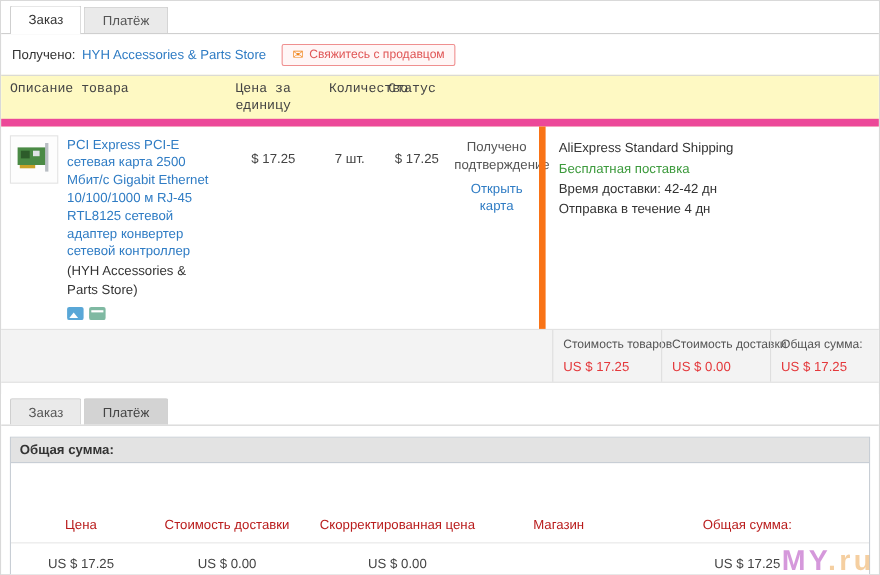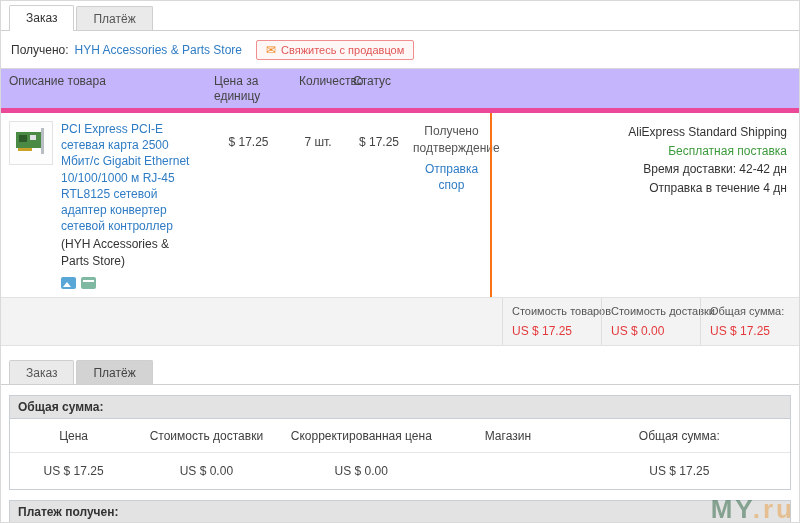--- a/index.html
+++ b/index.html
@@ -46,21 +46,21 @@
     display: inline-flex; align-items: center; gap: 5px;
     border: 1px solid #ef8f8f; background: #fff6f6;
     color: #e05656; font-size: 11px;
     padding: 3px 9px; margin-left: 8px;
     border-radius: 2px; cursor: pointer;
     font-family: "Liberation Sans", sans-serif;
   }
   .env-icon { color: #f08519; font-size: 12px; line-height: 1; }
   
   .order-grid { display: grid; grid-template-columns: 205px 85px 54px 68px 77px 1fr; }
-  .order-head { background: #c4b5fd; border-top: 1px solid #d8d8d8; border-bottom: 5px solid #ec4899; }
+  .order-head { background: #fef9c3; border-top: 1px solid #d8d8d8; border-bottom: 7px solid #ec4899; font-family: Liberation Mono, monospace; }
   .order-head > div { padding: 5px 8px 4px; color: #444; line-height: 1.25; }
   .order-row { min-height: 104px; }
   .cell-desc { display: flex; gap: 8px; padding: 8px; justify-content: flex-end; }
   .product-img {
     width: 44px; height: 44px; flex: 0 0 44px;
     border: 1px solid #e3e3e3; background: #fdfdfd;
   }
   .desc-text { flex: 1; }
   .product-title {
     color: #2f7cc4; text-decoration: none; cursor: pointer;
@@ -76,50 +76,50 @@
     border-bottom: 5px solid #fff;
   }
   .mini-icon.card { background: #7fb9a2; }
   .mini-icon.card::after {
     content: ""; position: absolute; left: 2px; top: 3px; right: 2px;
     height: 2px; background: #fff;
   }
   .cell-price, .cell-qty, .cell-total { padding-top: 22px; text-align: center; color: #444; }
   .cell-status { padding-top: 10px; text-align: center; color: #555; line-height: 1.4; }
   .dispute-link { color: #2f7cc4; text-decoration: none; cursor: pointer; display: inline-block; margin-top: 4px; }
-  .cell-shipping { border-left: 2px solid #f97316; padding: 10px 12px; line-height: 1.55; color: #333; text-align: right; }
+  .cell-shipping { border-left: 6px solid #f97316; padding: 10px 12px; line-height: 1.55; color: #333; }
   .free-ship { color: #3c9a3c; }
   
   .summary {
     display: flex; background: #f3f3f3;
     border-top: 1px solid #e2e2e2; border-bottom: 1px solid #e2e2e2;
     min-height: 47px; margin-bottom: 10px;
   }
   .summary .spacer { flex: 1; }
   .sum-cell { width: 99px; padding: 7px 9px; border-left: 1px solid #dedede; }
   .sum-label { font-size: 11px; color: #555; white-space: nowrap; }
   .sum-value { color: #e4393c; margin-top: 7px; }
   
   .box { margin: 10px 8px 0; border: 1px solid #c8ced5; background: #fff; }
   .box-header {
     background: #e3e3e3; border-bottom: 1px solid #c8ced5;
     padding: 4px 8px; font-weight: bold; color: #333; font-size: 12px;
   }
   .grid5 { display: grid; grid-template-columns: 1.15fr 1.25fr 1.55fr 1.1fr 2fr; }
   .grid4 { display: grid; grid-template-columns: 1.1fr 1.15fr 1.9fr 1.25fr; }
   .tcell { padding: 11px 8px; text-align: center; color: #444; }
-  .thead .tcell { color: #404040; padding: 10px 8px 9px; }
+  .thead .tcell { color: #b91c1c; padding: 10px 8px 9px; margin-top: 39px; }
   .trow { border-top: 1px solid #e7e7e7; }
   
   .watermark {
     position: absolute; right: 4px; bottom: 0;
     font-size: 26px; font-weight: bold; letter-spacing: 3px;
     opacity: 0.45; pointer-events: none; line-height: 1;
   }
-  .watermark .wm-gray { color: #14532d; }
+  .watermark .wm-gray { color: #a21caf; }
   .watermark .wm-orange { color: #e8952f; }
 </style>
 </head>
 <body>
 
 <div class="page">
 
   <div class="tabbar">
     <div class="tab active-top">Заказ</div>
     <div class="tab">Платёж</div>
@@ -160,21 +160,21 @@
           <span class="mini-icon photo"></span>
           <span class="mini-icon card"></span>
         </div>
       </div>
     </div>
     <div class="cell-price">$ 17.25</div>
     <div class="cell-qty">7 шт.</div>
     <div class="cell-total">$ 17.25</div>
     <div class="cell-status">
       <div>Получено подтверждение</div>
-      <a class="dispute-link">Отправка спор</a>
+      <a class="dispute-link">Открыть карта</a>
     </div>
     <div class="cell-shipping">
       <div>AliExpress Standard Shipping</div>
       <div class="free-ship">Бесплатная поставка</div>
       <div>Время доставки: 42-42 дн</div>
       <div>Отправка в течение 4 дн</div>
     </div>
   </div>
 
   <div class="summary">

